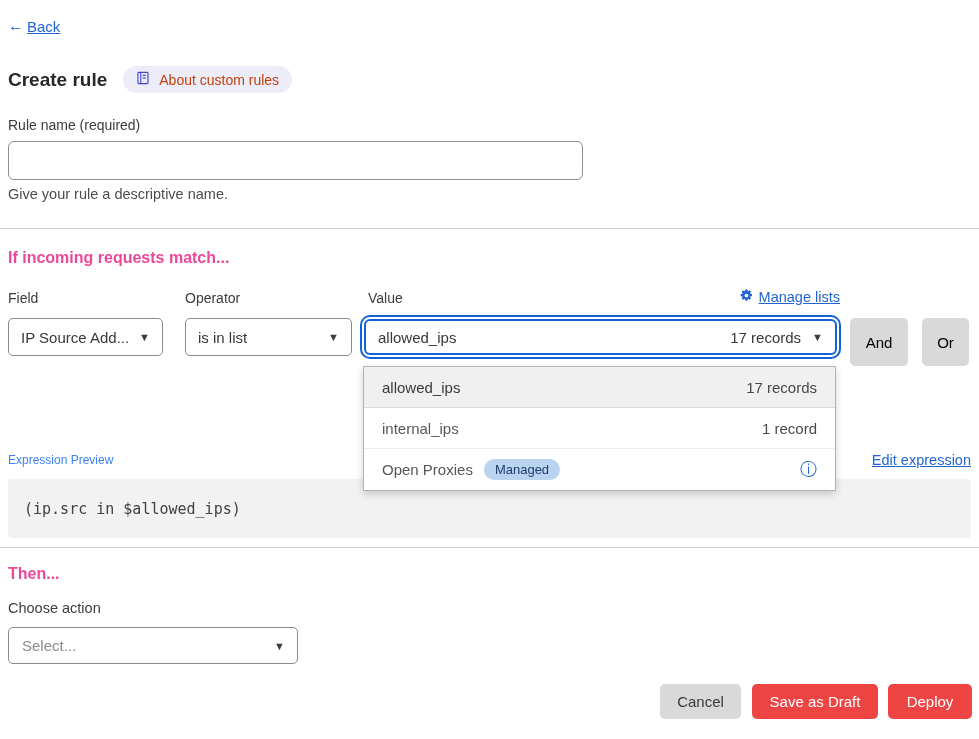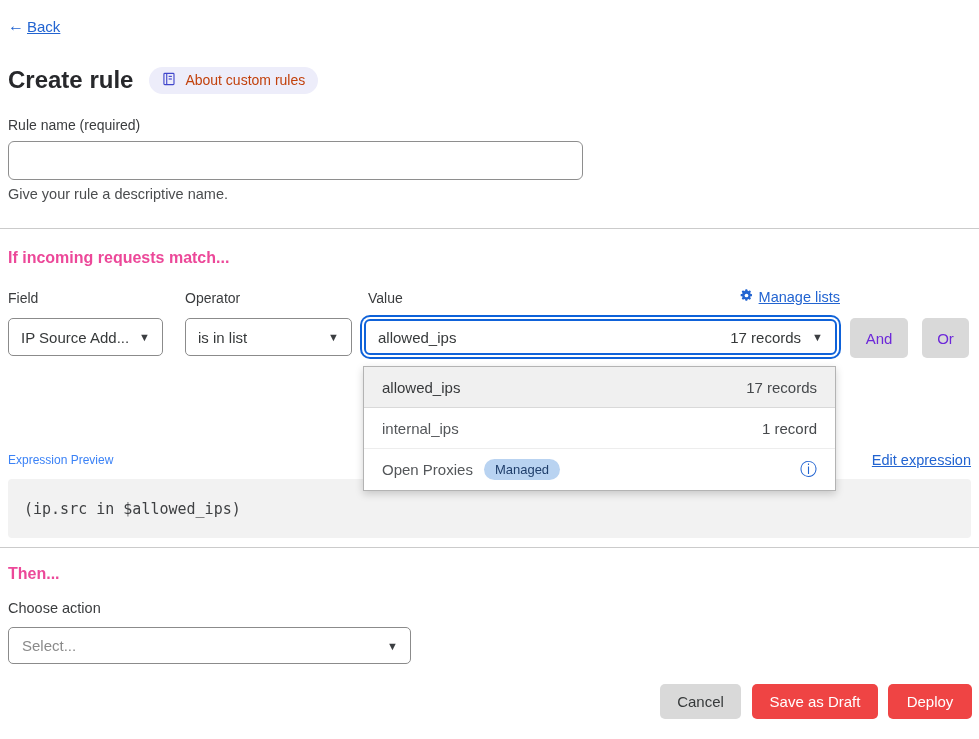--- a/index.html
+++ b/index.html
@@ -9,21 +9,21 @@
 
   .abs { position: absolute; }
 
   
   .back-link { left: 8px; top: 17px; font-size: 15px; color: #2264d1; display: flex; align-items: center; gap: 3px; cursor: pointer; text-decoration: none; }
   .back-link .arrow { font-size: 16px; text-decoration: none; }
   .back-link .txt { text-decoration: underline; }
 
   
   .title-row { left: 8px; top: 66px; display: flex; align-items: center; gap: 16px; }
-  .page-title { font-size: 24px; font-weight: 700; color: #27282b; }
+  .page-title { font-size: 19px; font-weight: 700; color: #27282b; }
   .about-badge { background: #ededfa; color: #c2410c; border-radius: 14px; padding: 5px 13px; font-size: 14px; display: flex; align-items: center; gap: 9px; cursor: pointer; }
 
   
   .field-label { font-size: 14px; color: #3a3c3e; }
   .rule-name-label { left: 8px; top: 117px; }
   .rule-name-input { left: 8px; top: 141px; width: 575px; height: 39px; border: 1px solid #8e8e8e; border-radius: 6px; font-size: 15px; padding: 0 12px; color: #36393a; outline: none; font-family: "Liberation Sans", sans-serif; }
   .rule-name-helper { left: 8px; top: 186px; font-size: 14.5px; color: #4b4d4f; }
 
   .divider { left: 0; width: 979px; height: 1px; background: #cbcbcb; }
   .divider-1 { top: 228px; }
@@ -41,21 +41,21 @@
   .manage-lists .txt { text-decoration: underline; }
 
   .select-box { height: 38px; border: 1px solid #8b8b8b; border-radius: 5px; background: #fff; display: flex; align-items: center; justify-content: space-between; padding: 0 12px; font-size: 15px; color: #36393a; cursor: pointer; }
   .caret { font-size: 11px; color: #3b3e41; }
   .field-select { left: 8px; top: 318px; width: 155px; }
   .operator-select { left: 185px; top: 318px; width: 167px; }
 
   .value-combo { left: 364px; top: 319px; width: 473px; height: 36px; background: #fff; border: 2px solid #0f62d9; border-radius: 6px; box-shadow: 0 0 0 2px #ffffff, 0 0 0 4px #0f62d9; display: flex; align-items: center; justify-content: space-between; padding: 0 12px; font-size: 15px; cursor: pointer; }
   .value-combo .right { display: flex; align-items: center; gap: 11px; color: #36393a; }
 
-  .pill-btn { top: 318px; height: 40px; background: #d9d9d9; border: none; border-radius: 5px; font-size: 15px; color: #6d28d9; font-family: "Liberation Sans", sans-serif; cursor: pointer; }
+  .pill-btn { top: 318px; height: 48px; background: #d9d9d9; border: none; border-radius: 5px; font-size: 15px; color: #000000; font-family: "Liberation Sans", sans-serif; cursor: pointer; }
   .and-btn { left: 850px; width: 58px; }
   .or-btn { left: 922px; width: 47px; }
 
   
   .dropdown-panel { left: 363px; top: 366px; width: 473px; background: #fff; border: 1px solid #b3b3b3; box-shadow: 0 3px 8px rgba(0,0,0,0.18); z-index: 5; }
   .dd-row { height: 41px; display: flex; align-items: center; justify-content: space-between; padding: 0 18px; font-size: 15px; color: #54575a; cursor: pointer; border-bottom: 1px solid #ededed; }
   .dd-row:last-child { border-bottom: none; }
   .dd-row.selected { background: #f0f0f0; color: #37393b; border-bottom: 1px solid #d9d9d9; }
   .dd-row .detail { color: #46494c; }
   .dd-row .name-wrap { display: flex; align-items: center; gap: 11px; }
@@ -64,21 +64,21 @@
 
   
   .expr-label { left: 8px; top: 453px; font-size: 12px; color: #3b82f6; }
   .edit-expression { top: 452px; right: 8px; font-size: 14.5px; color: #2264d1; text-decoration: underline; cursor: pointer; }
   .expr-box { left: 8px; top: 479px; width: 963px; height: 59px; background: #f2f2f2; border-radius: 4px; display: flex; align-items: center; padding: 0 16px; }
   .expr-code { font-family: "DejaVu Sans Mono", monospace; font-size: 15px; color: #3f4143; }
 
   
   .then-heading { left: 8px; top: 565px; }
   .choose-action-label { left: 8px; top: 600px; font-size: 14.5px; }
-  .action-select { left: 8px; top: 627px; width: 403px; height: 37px; padding-left: 13px; }
+  .action-select { left: 8px; top: 627px; width: 290px; height: 37px; padding-left: 13px; }
   .placeholder { color: #8a8a8a; }
 
   
   .footer-btn { top: 684px; height: 35px; border: none; border-radius: 5px; font-size: 15px; font-family: "Liberation Sans", sans-serif; cursor: pointer; }
   .cancel-btn { left: 660px; width: 81px; background: #d9d9d9; color: #36393a; }
   .blue-btn { background: #ef4444; color: #ffffff; }
   .save-draft-btn { left: 752px; width: 126px; }
   .deploy-btn { left: 888px; width: 84px; }
 </style>
 </head>

